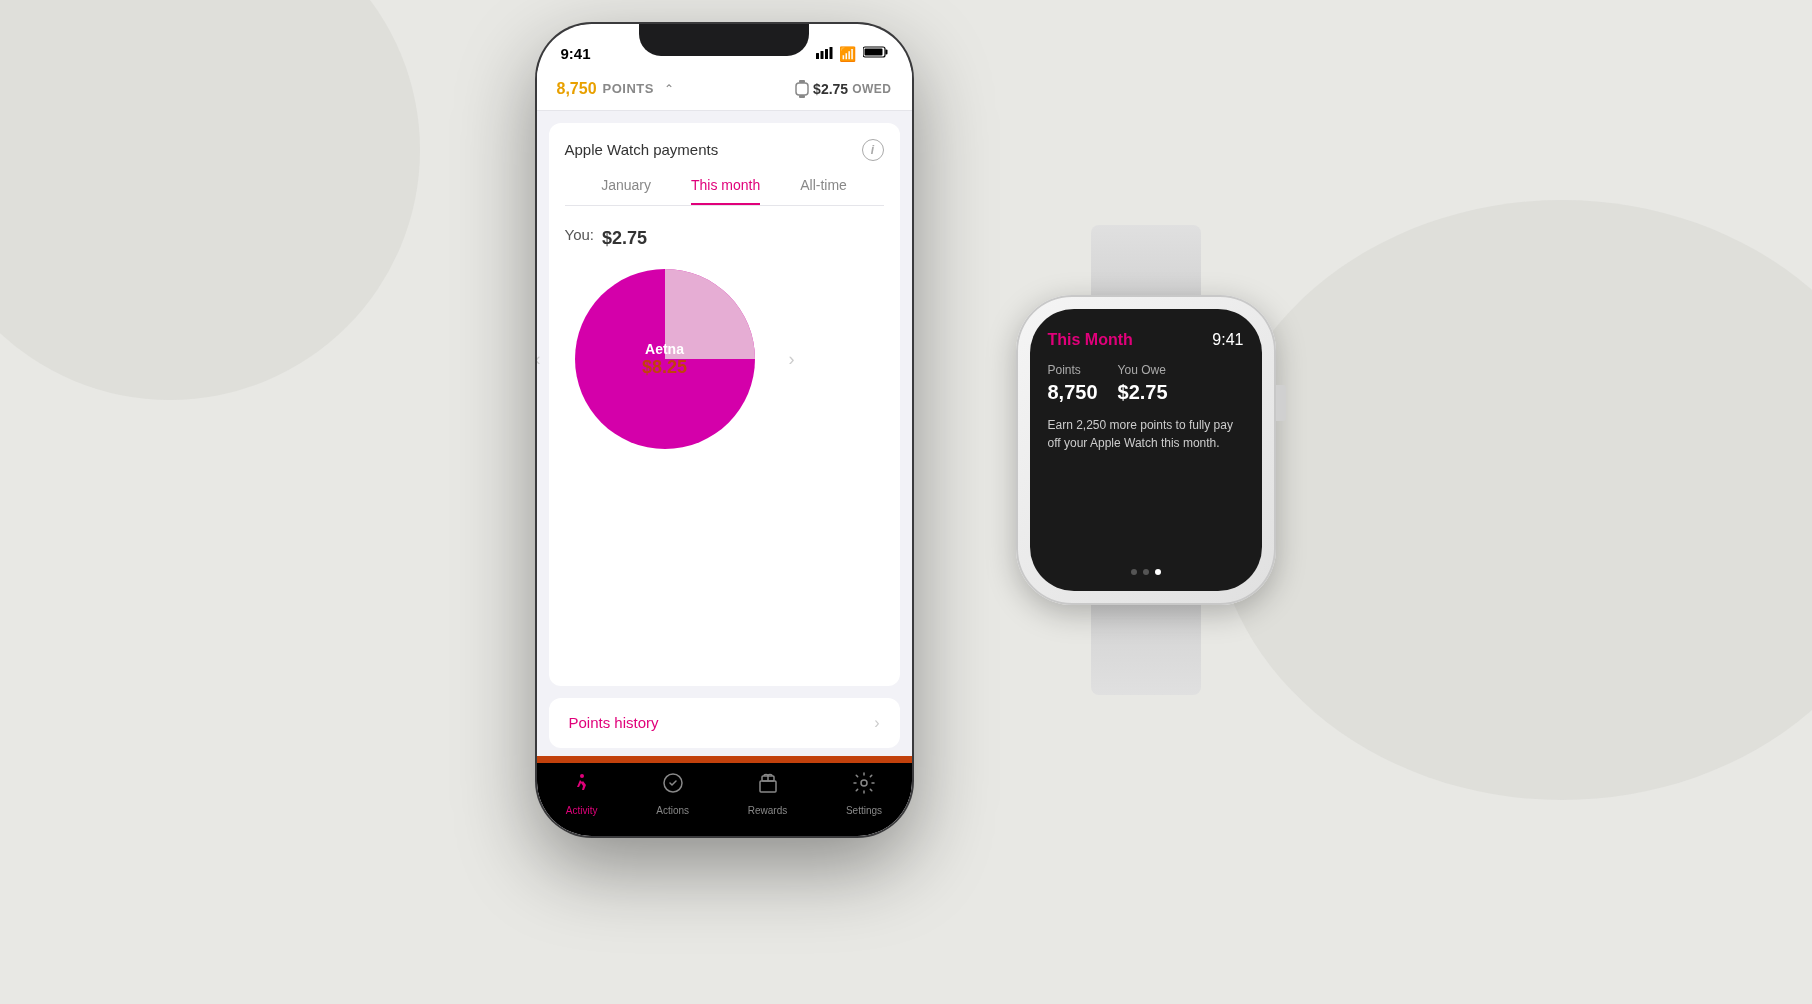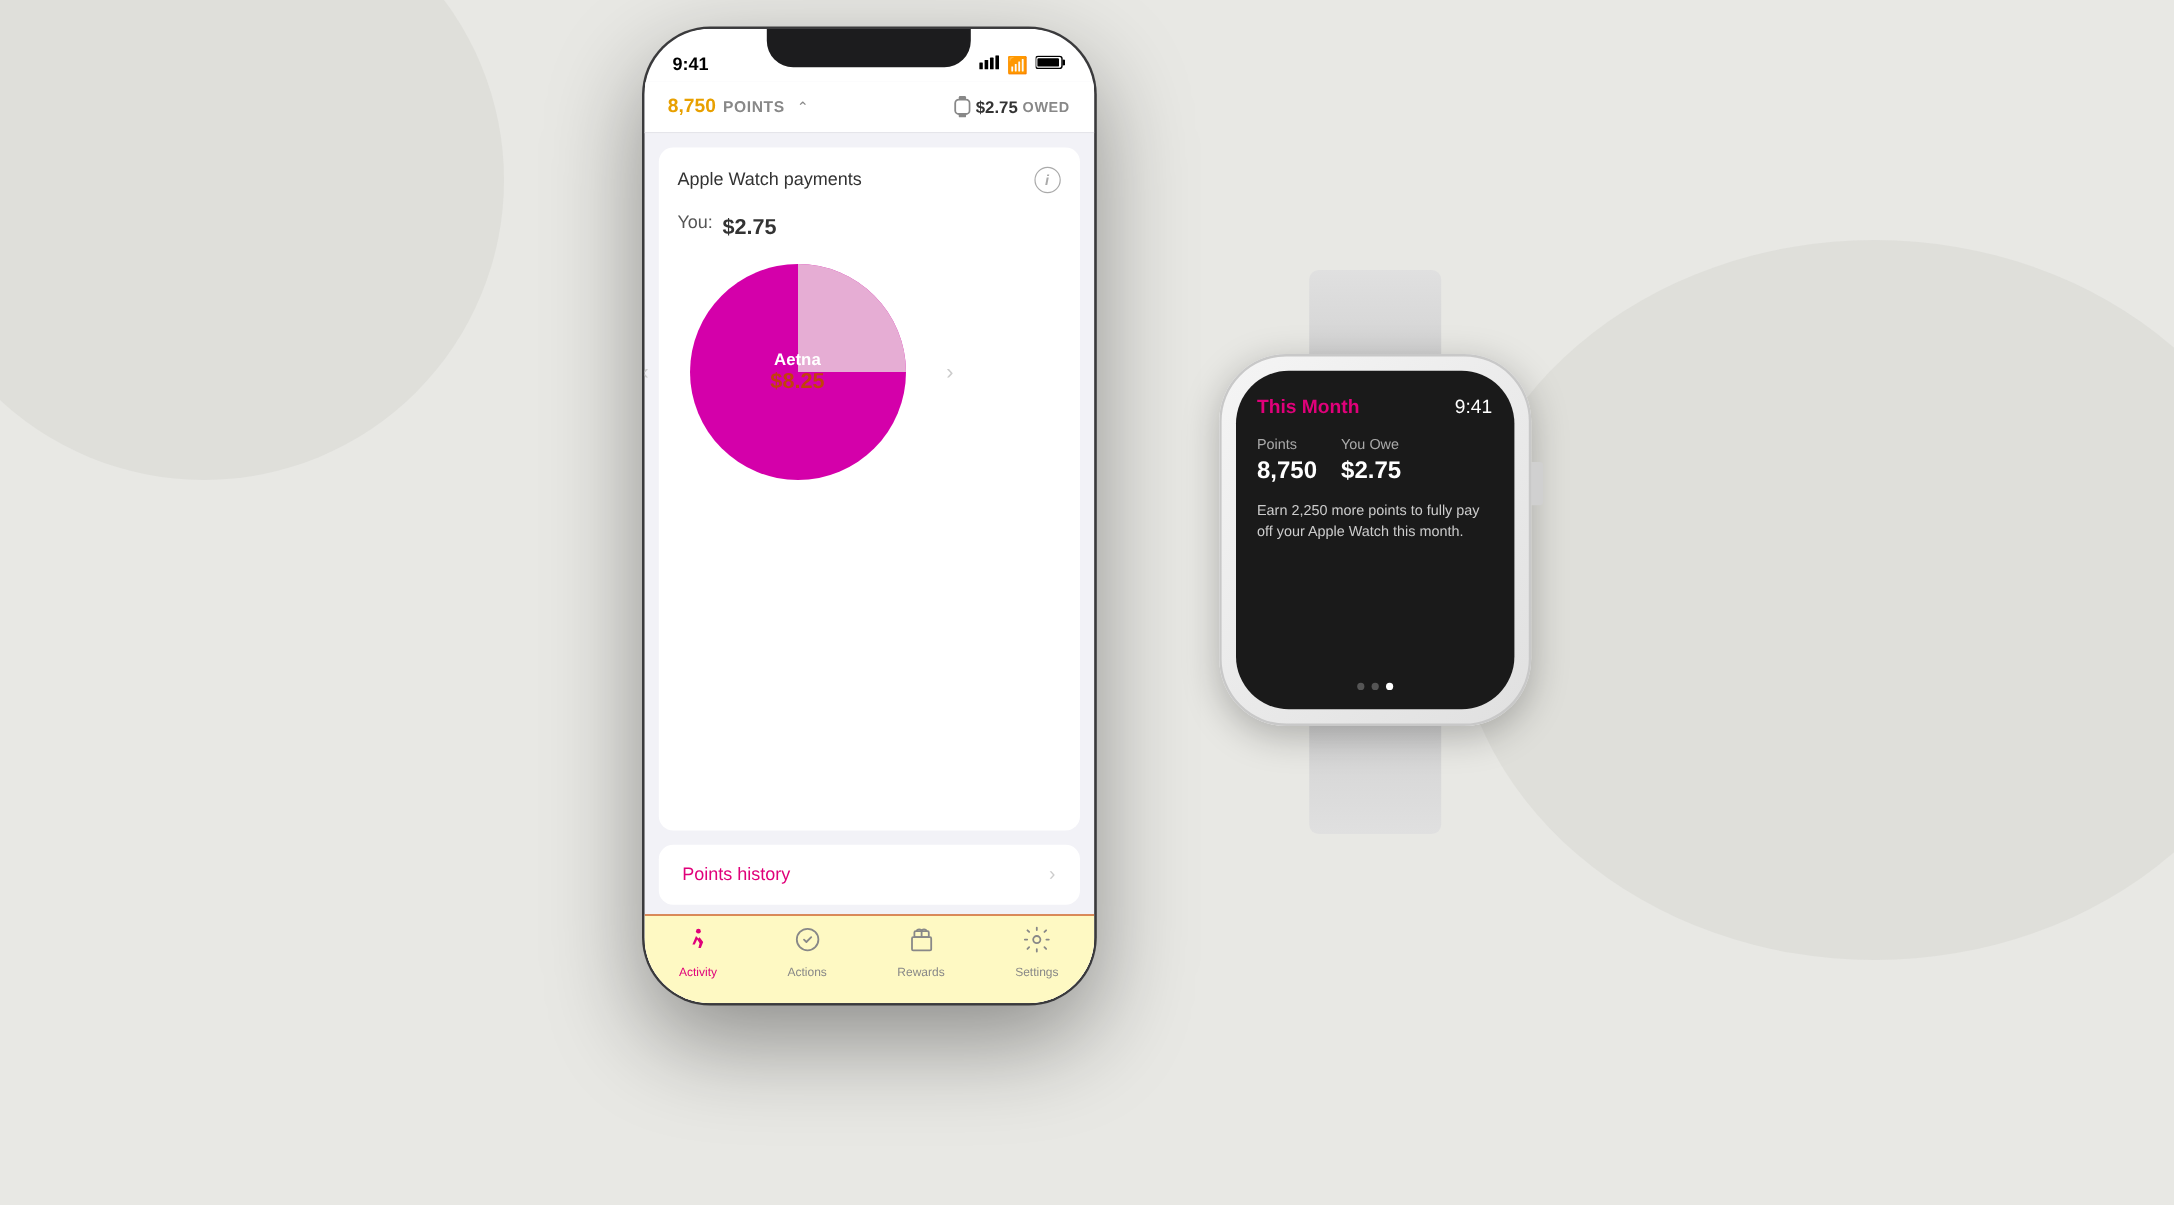--- a/index.html
+++ b/index.html
@@ -347,22 +347,22 @@
       font-weight: 500;
     }
 
     .chevron-right {
       color: #ccc;
       font-size: 16px;
     }
 
     
     .tab-bar {
-      background: #fef9c3;
-      border-top: 1px solid #c2410c;
+      background: #000000;
+      border-top: 7px solid #c2410c;
       padding: 8px 0 20px;
       display: flex;
       justify-content: space-around;
       align-items: center;
       margin-top: auto;
     }
 
     .tab-item {
       display: flex;
       flex-direction: column;
@@ -539,20 +539,25 @@
             <span class="owed-label">OWED</span>
           </div>
         </div>
 
         <div class="app-card">
           <div class="card-title-row">
             <span class="card-title">Apple Watch payments</span>
             <div class="info-icon">i</div>
           </div>
 
+          <div class="tabs">
+            <span class="tab">January</span>
+            <span class="tab active">This month</span>
+            <span class="tab">All-time</span>
+          </div>
 
           <div class="chart-area">
             <div style="display:flex; align-items:center; gap:8px; margin-bottom:8px;">
               <span class="you-label">You:</span>
               <span class="you-amount">$2.75</span>
             </div>
 
             <div style="position:relative; display:flex; align-items:center;">
               <span class="chart-arrow left">‹</span>
               <div class="pie-container">

